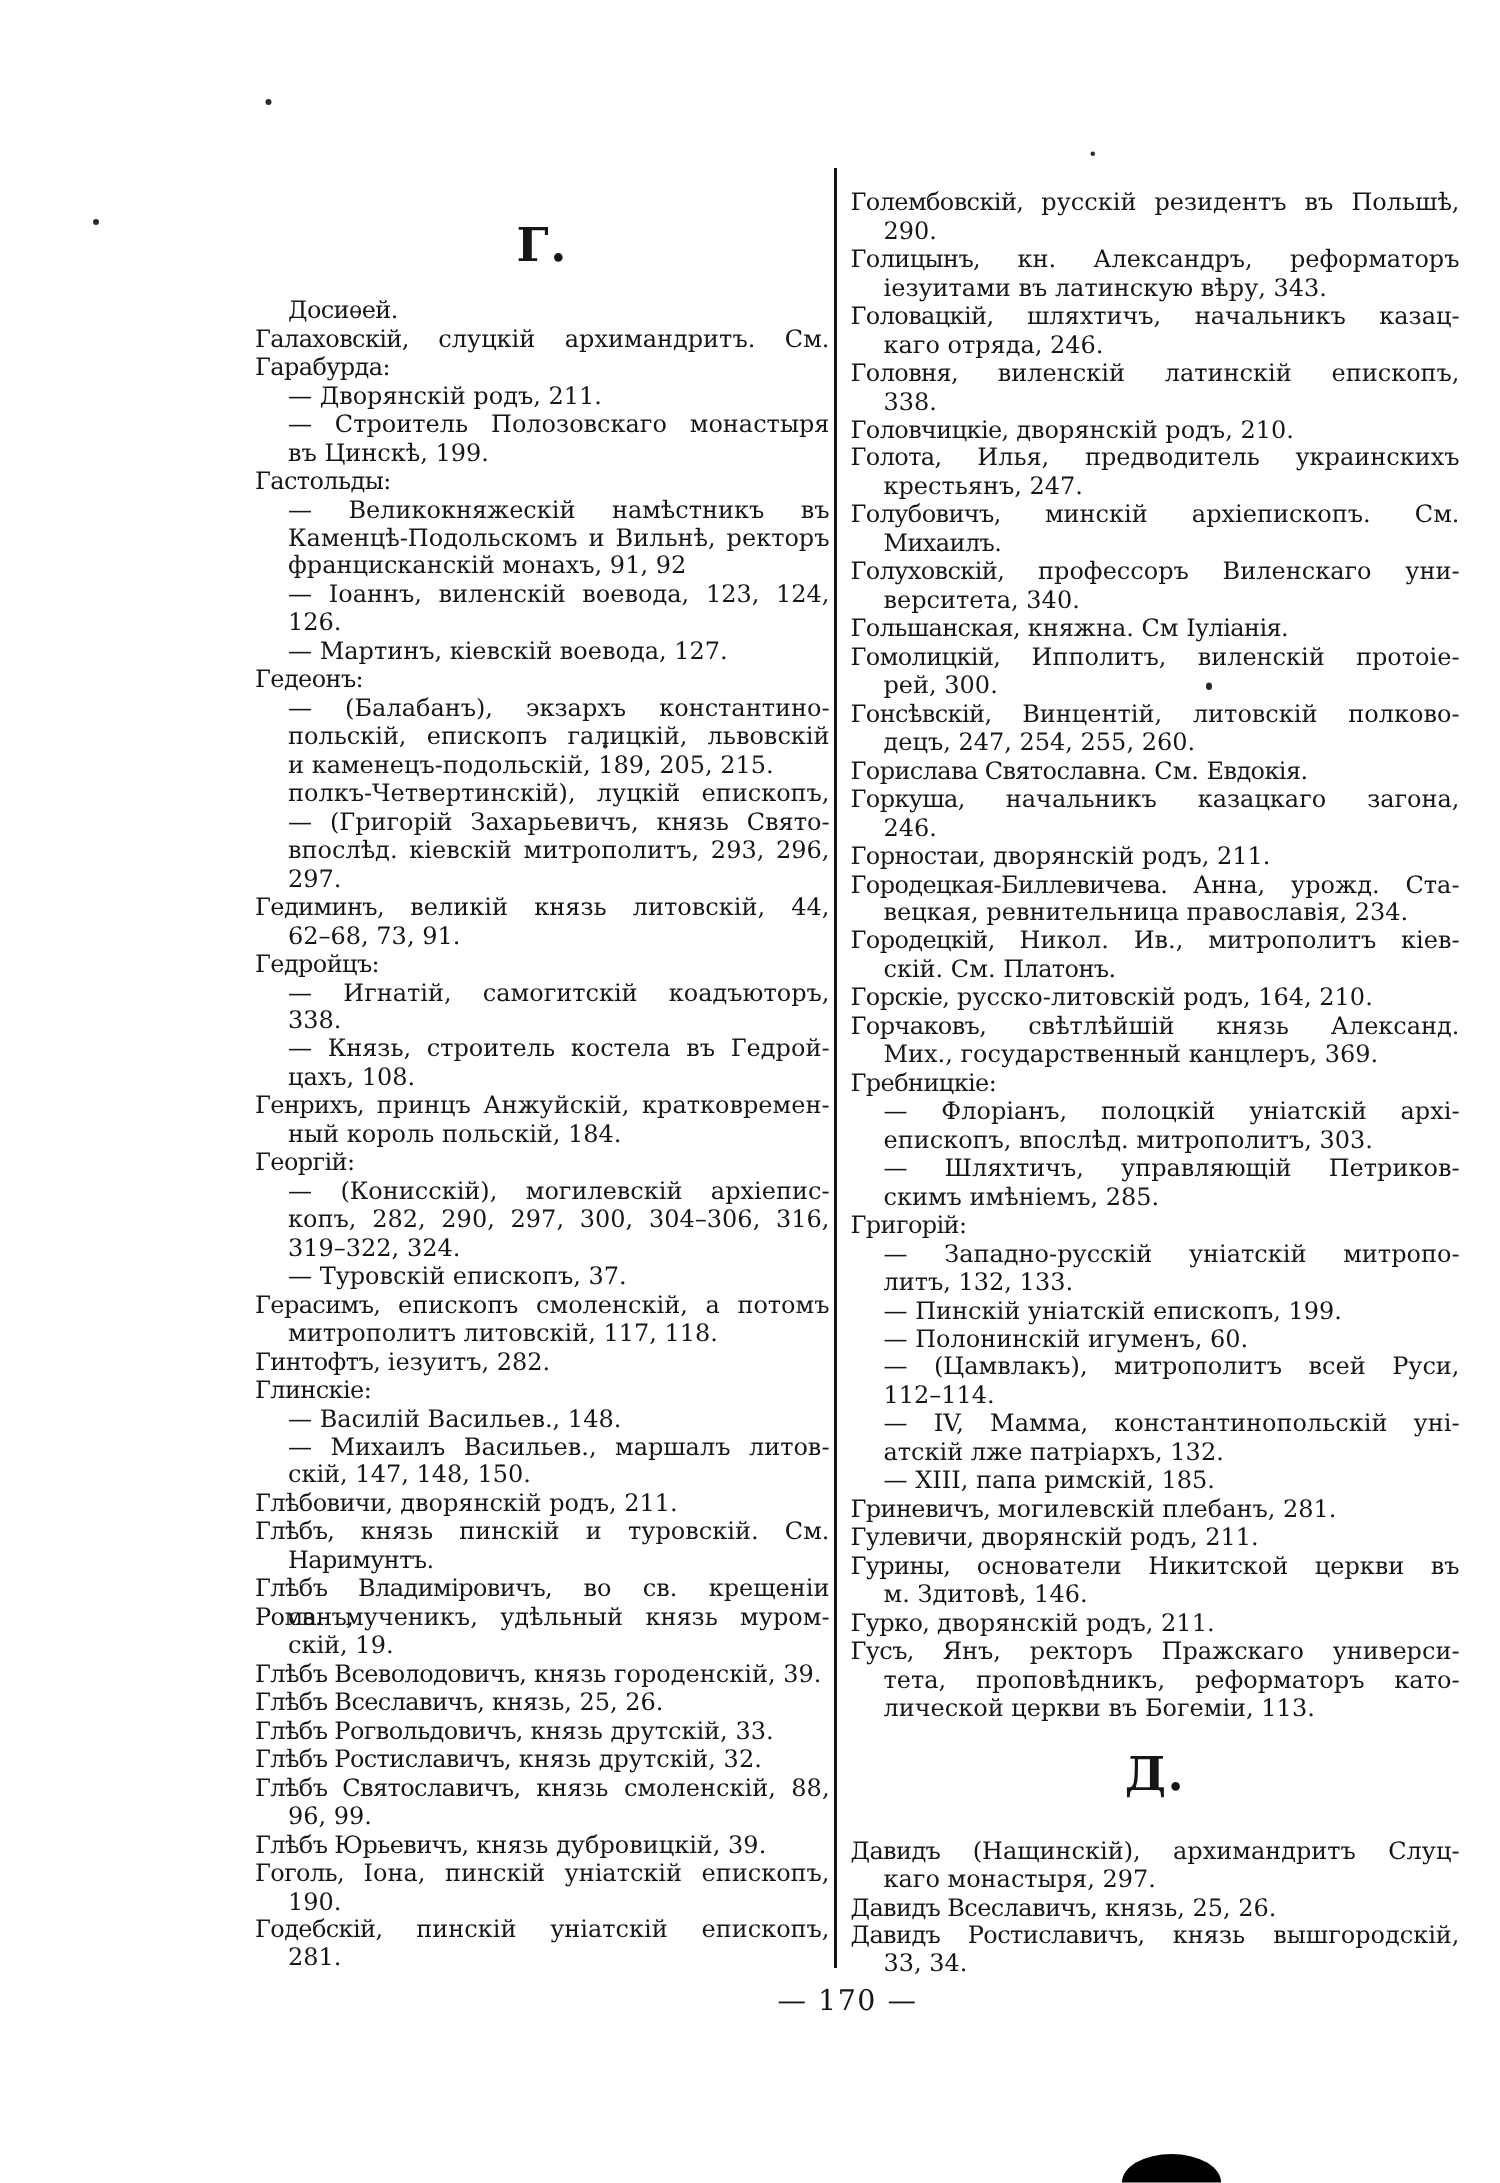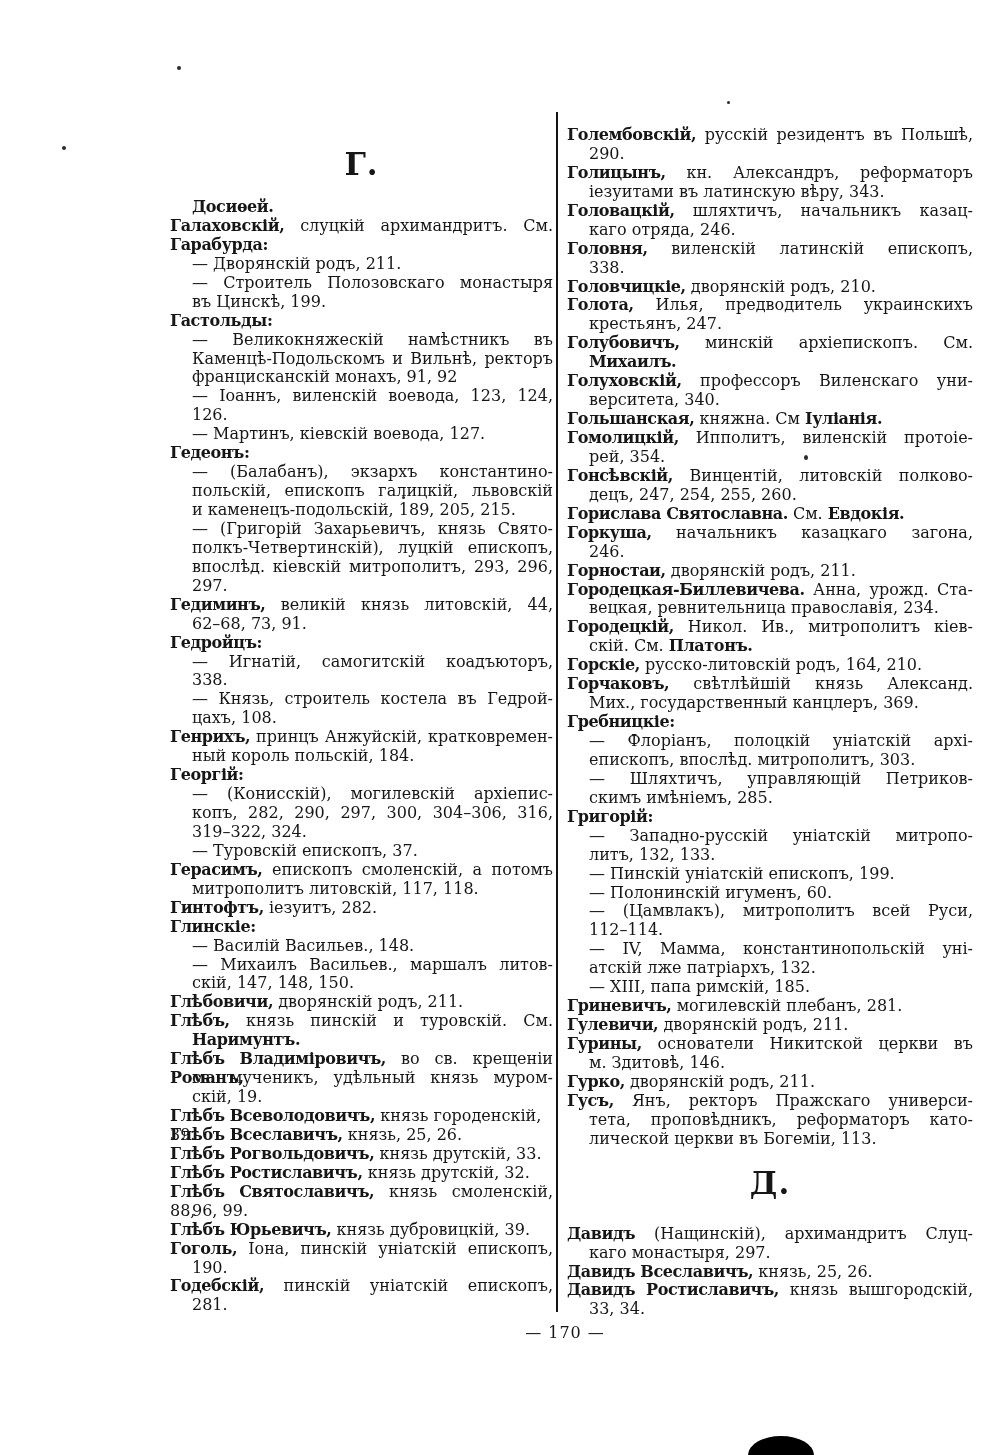--- a/index.html
+++ b/index.html
@@ -12,32 +12,32 @@
   }
   .col{position:absolute;}
   .col-left{left:170px;top:198px;width:383px;}
   .col-right{left:567px;top:126px;width:406px;}
   .line{
     font-size:16px;line-height:18.95px;height:18.95px;
     text-align:left;white-space:normal;
   }
   .line.just{text-align:justify;text-align-last:justify;}
   .line.ind{padding-left:22px;}
-  .hw{font-weight:bold;letter-spacing:-0.4px;}
+  .hw{font-weight:normal;letter-spacing:-0.4px;}
   .tx{font-weight:normal;}
   .big-head{
     font-weight:bold;font-size:31px;text-align:center;
     letter-spacing:1px;
   }
   .head-g{position:absolute;left:170px;top:144px;width:383px;height:40px;line-height:40px;}
   .head-d{height:40px;line-height:40px;margin-top:14px;margin-bottom:22px;}
   .divider{position:absolute;left:556px;top:112px;width:2px;height:1200px;background:#141414;}
   .pageno{
     position:absolute;left:465px;top:1323px;width:200px;text-align:center;
-    font-size:16px;letter-spacing:1px;
+    font-size:19px;letter-spacing:1px;
   }
   .stain{
     position:absolute;left:748px;top:1436px;width:66px;height:38px;
     background:#000;border-radius:50% 50% 45% 45%;
   }
   .speck{position:absolute;background:#2a2a2a;border-radius:50%;}
   .sp1{left:177px;top:66px;width:4px;height:4px;}
   .sp2{left:62px;top:146px;width:4px;height:4px;}
   .sp3{left:727px;top:101px;width:3px;height:3px;}
   .sp4{left:402px;top:496px;width:3px;height:3px;}
@@ -61,22 +61,22 @@
       <div class="line ind just"><span class="tx">— Великокняжескій намѣстникъ въ</span></div>
       <div class="line ind just"><span class="tx">Каменцѣ-Подольскомъ и Вильнѣ, ректоръ</span></div>
       <div class="line ind"><span class="tx">францисканскій монахъ, 91, 92</span></div>
       <div class="line ind just"><span class="tx">— Іоаннъ, виленскій воевода, 123, 124,</span></div>
       <div class="line ind"><span class="tx">126.</span></div>
       <div class="line ind"><span class="tx">— Мартинъ, кіевскій воевода, 127.</span></div>
       <div class="line"><span class="hw">Гедеонъ:</span></div>
       <div class="line ind just"><span class="tx">— (Балабанъ), экзархъ константино-</span></div>
       <div class="line ind just"><span class="tx">польскій, епископъ галицкій, львовскій</span></div>
       <div class="line ind"><span class="tx">и каменецъ-подольскій, 189, 205, 215.</span></div>
+      <div class="line ind just"><span class="tx">полкъ-Четвертинскій), луцкій епископъ,</span></div>
       <div class="line ind just"><span class="tx">— (Григорій Захарьевичъ, князь Свято-</span></div>
-      <div class="line ind just"><span class="tx">полкъ-Четвертинскій), луцкій епископъ,</span></div>
       <div class="line ind just"><span class="tx">впослѣд. кіевскій митрополитъ, 293, 296,</span></div>
       <div class="line ind"><span class="tx">297.</span></div>
       <div class="line just"><span class="hw">Гедиминъ,</span><span class="tx"> великій князь литовскій, 44,</span></div>
       <div class="line ind"><span class="tx">62–68, 73, 91.</span></div>
       <div class="line"><span class="hw">Гедройцъ:</span></div>
       <div class="line ind just"><span class="tx">— Игнатій, самогитскій коадъюторъ,</span></div>
       <div class="line ind"><span class="tx">338.</span></div>
       <div class="line ind just"><span class="tx">— Князь, строитель костела въ Гедрой-</span></div>
       <div class="line ind"><span class="tx">цахъ, 108.</span></div>
       <div class="line just"><span class="hw">Генрихъ,</span><span class="tx"> принцъ Анжуйскій, кратковремен-</span></div>
@@ -125,21 +125,21 @@
       <div class="line ind"><span class="tx">338.</span></div>
       <div class="line"><span class="hw">Головчицкіе,</span><span class="tx"> дворянскій родъ, 210.</span></div>
       <div class="line just"><span class="hw">Голота,</span><span class="tx"> Илья, предводитель украинскихъ</span></div>
       <div class="line ind"><span class="tx">крестьянъ, 247.</span></div>
       <div class="line just"><span class="hw">Голубовичъ,</span><span class="tx"> минскій архіепископъ. См.</span></div>
       <div class="line ind"><span class="hw">Михаилъ.</span></div>
       <div class="line just"><span class="hw">Голуховскій,</span><span class="tx"> профессоръ Виленскаго уни-</span></div>
       <div class="line ind"><span class="tx">верситета, 340.</span></div>
       <div class="line"><span class="hw">Гольшанская,</span><span class="tx"> княжна. См </span><span class="hw">Іуліанія.</span></div>
       <div class="line just"><span class="hw">Гомолицкій,</span><span class="tx"> Ипполитъ, виленскій протоіе-</span></div>
-      <div class="line ind"><span class="tx">рей, 354.</span></div>
+      <div class="line ind"><span class="tx">рей, 300.</span></div>
       <div class="line just"><span class="hw">Гонсѣвскій,</span><span class="tx"> Винцентій, литовскій полково-</span></div>
       <div class="line ind"><span class="tx">децъ, 247, 254, 255, 260.</span></div>
       <div class="line"><span class="hw">Горислава Святославна.</span><span class="tx"> См. </span><span class="hw">Евдокія.</span></div>
       <div class="line just"><span class="hw">Горкуша,</span><span class="tx"> начальникъ казацкаго загона,</span></div>
       <div class="line ind"><span class="tx">246.</span></div>
       <div class="line"><span class="hw">Горностаи,</span><span class="tx"> дворянскій родъ, 211.</span></div>
       <div class="line just"><span class="hw">Городецкая-Биллевичева.</span><span class="tx"> Анна, урожд. Ста-</span></div>
       <div class="line ind"><span class="tx">вецкая, ревнительница православія, 234.</span></div>
       <div class="line just"><span class="hw">Городецкій,</span><span class="tx"> Никол. Ив., митрополитъ кіев-</span></div>
       <div class="line ind"><span class="tx">скій. См. </span><span class="hw">Платонъ.</span></div>

